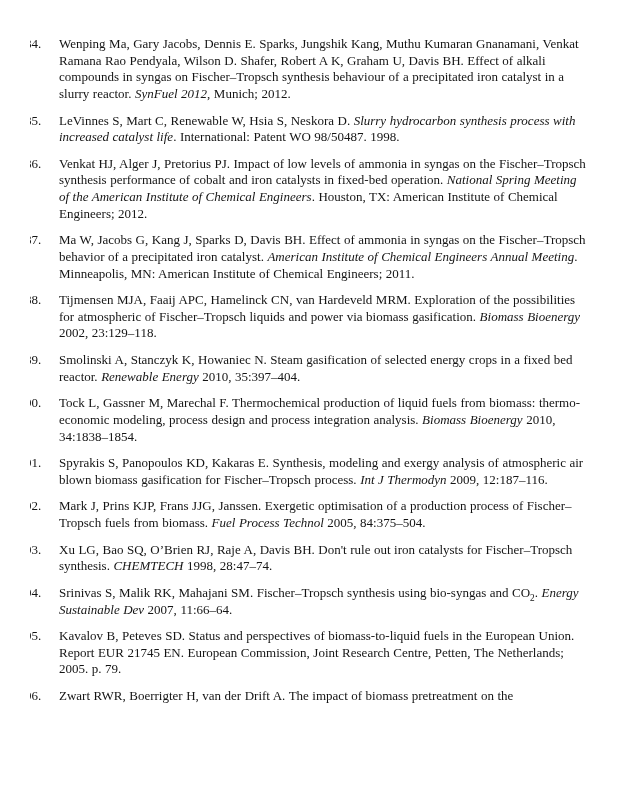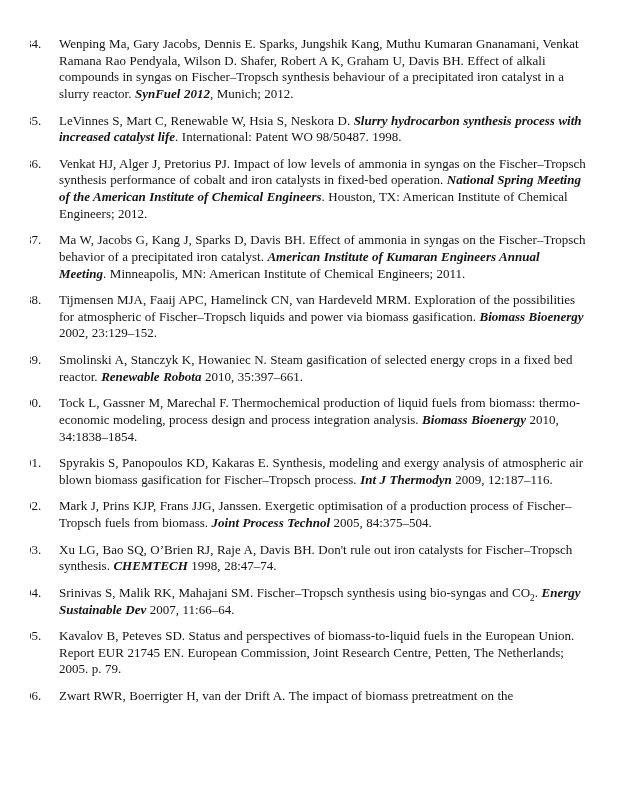--- a/index.html
+++ b/index.html
@@ -35,21 +35,21 @@
   .ref-num-inner {
     display: inline-block;
     margin-left: -5px;
     white-space: nowrap;
   }
   .ref-text {
     flex: 1 1 auto;
     text-align: left;
     word-spacing: 0.02em;
   }
-  .ref-text i { font-style: italic; font-weight: bold; }
+  .ref-text i { font-style: italic; }
   sub { font-size: 0.72em; line-height: 0; vertical-align: sub; }
 </style>
 </head>
 <body>
 
 <div class="page">
   <div class="ref-list">
       <div class="ref">
         <span class="ref-num"><span class="ref-num-inner">84.</span></span>
         <span class="ref-text"><span>Wenping Ma, Gary Jacobs, Dennis E. Sparks, Jungshik Kang, Muthu Kumaran Gnanamani, Venkat Ramana Rao Pendyala, Wilson D. Shafer, Robert A K, Graham U, Davis BH. Effect of alkali compounds in syngas on Fischer–Tropsch synthesis behaviour of a precipitated iron catalyst in a slurry reactor. </span><i>SynFuel 2012</i><span>, Munich; 2012.</span></span>
@@ -57,41 +57,41 @@
       <div class="ref">
         <span class="ref-num"><span class="ref-num-inner">85.</span></span>
         <span class="ref-text"><span>LeVinnes S, Mart C, Renewable W, Hsia S, Neskora D. </span><i>Slurry hydrocarbon synthesis process with increased catalyst life</i><span>. International: Patent WO 98/50487. 1998.</span></span>
       </div>
       <div class="ref">
         <span class="ref-num"><span class="ref-num-inner">86.</span></span>
         <span class="ref-text"><span>Venkat HJ, Alger J, Pretorius PJ. Impact of low levels of ammonia in syngas on the Fischer–Tropsch synthesis performance of cobalt and iron catalysts in fixed-bed operation. </span><i>National Spring Meeting of the American Institute of Chemical Engineers</i><span>. Houston, TX: American Institute of Chemical Engineers; 2012.</span></span>
       </div>
       <div class="ref">
         <span class="ref-num"><span class="ref-num-inner">87.</span></span>
-        <span class="ref-text"><span>Ma W, Jacobs G, Kang J, Sparks D, Davis BH. Effect of ammonia in syngas on the Fischer–Tropsch behavior of a precipitated iron catalyst. </span><i>American Institute of Kumaran Engineers Annual Meeting</i><span>. Minneapolis, MN: American Institute of Chemical Engineers; 2011.</span></span>
+        <span class="ref-text"><span>Ma W, Jacobs G, Kang J, Sparks D, Davis BH. Effect of ammonia in syngas on the Fischer–Tropsch behavior of a precipitated iron catalyst. </span><i>American Institute of Chemical Engineers Annual Meeting</i><span>. Minneapolis, MN: American Institute of Chemical Engineers; 2011.</span></span>
       </div>
       <div class="ref">
         <span class="ref-num"><span class="ref-num-inner">88.</span></span>
-        <span class="ref-text"><span>Tijmensen MJA, Faaij APC, Hamelinck CN, van Hardeveld MRM. Exploration of the possibilities for atmospheric of Fischer–Tropsch liquids and power via biomass gasification. </span><i>Biomass Bioenergy</i><span> 2002, 23:129–152.</span></span>
+        <span class="ref-text"><span>Tijmensen MJA, Faaij APC, Hamelinck CN, van Hardeveld MRM. Exploration of the possibilities for atmospheric of Fischer–Tropsch liquids and power via biomass gasification. </span><i>Biomass Bioenergy</i><span> 2002, 23:129–118.</span></span>
       </div>
       <div class="ref">
         <span class="ref-num"><span class="ref-num-inner">89.</span></span>
-        <span class="ref-text"><span>Smolinski A, Stanczyk K, Howaniec N. Steam gasification of selected energy crops in a fixed bed reactor. </span><i>Renewable Robota</i><span> 2010, 35:397–661.</span></span>
+        <span class="ref-text"><span>Smolinski A, Stanczyk K, Howaniec N. Steam gasification of selected energy crops in a fixed bed reactor. </span><i>Renewable Energy</i><span> 2010, 35:397–404.</span></span>
       </div>
       <div class="ref">
         <span class="ref-num"><span class="ref-num-inner">90.</span></span>
         <span class="ref-text"><span>Tock L, Gassner M, Marechal F. Thermochemical production of liquid fuels from biomass: thermo-economic modeling, process design and process integration analysis. </span><i>Biomass Bioenergy</i><span> 2010, 34:1838–1854.</span></span>
       </div>
       <div class="ref">
         <span class="ref-num"><span class="ref-num-inner">91.</span></span>
         <span class="ref-text"><span>Spyrakis S, Panopoulos KD, Kakaras E. Synthesis, modeling and exergy analysis of atmospheric air blown biomass gasification for Fischer–Tropsch process. </span><i>Int J Thermodyn</i><span> 2009, 12:187–116.</span></span>
       </div>
       <div class="ref">
         <span class="ref-num"><span class="ref-num-inner">92.</span></span>
-        <span class="ref-text"><span>Mark J, Prins KJP, Frans JJG, Janssen. Exergetic optimisation of a production process of Fischer–Tropsch fuels from biomass. </span><i>Joint Process Technol</i><span> 2005, 84:375–504.</span></span>
+        <span class="ref-text"><span>Mark J, Prins KJP, Frans JJG, Janssen. Exergetic optimisation of a production process of Fischer–Tropsch fuels from biomass. </span><i>Fuel Process Technol</i><span> 2005, 84:375–504.</span></span>
       </div>
       <div class="ref">
         <span class="ref-num"><span class="ref-num-inner">93.</span></span>
         <span class="ref-text"><span>Xu LG, Bao SQ, O’Brien RJ, Raje A, Davis BH. Don't rule out iron catalysts for Fischer–Tropsch synthesis. </span><i>CHEMTECH</i><span> 1998, 28:47–74.</span></span>
       </div>
       <div class="ref">
         <span class="ref-num"><span class="ref-num-inner">94.</span></span>
         <span class="ref-text"><span>Srinivas S, Malik RK, Mahajani SM. Fischer–Tropsch synthesis using bio-syngas and CO</span><sub>2</sub><span>. </span><i>Energy Sustainable Dev</i><span> 2007, 11:66–64.</span></span>
       </div>
       <div class="ref">

